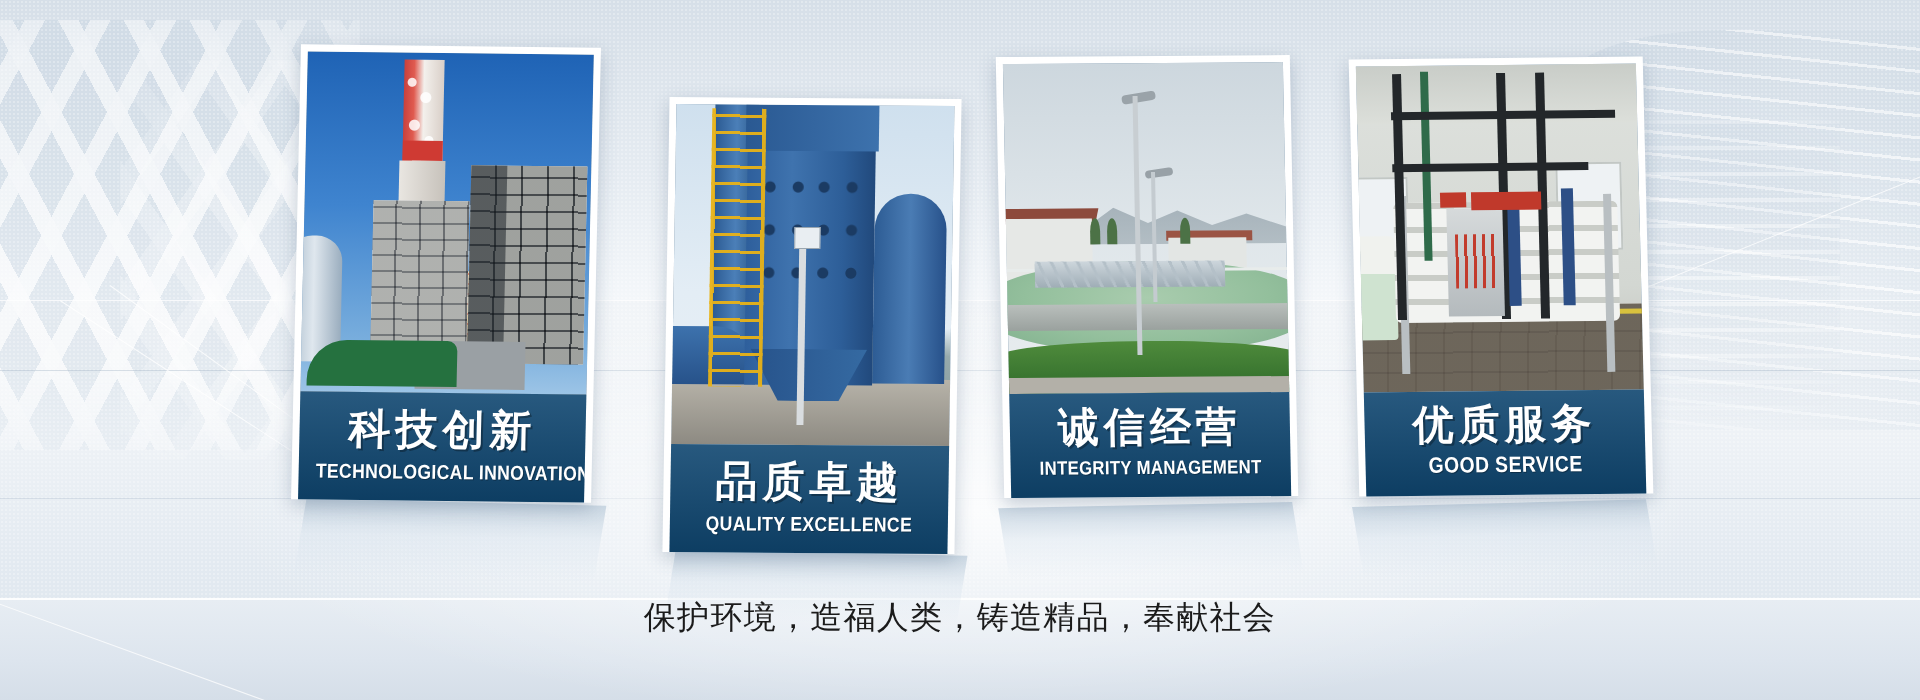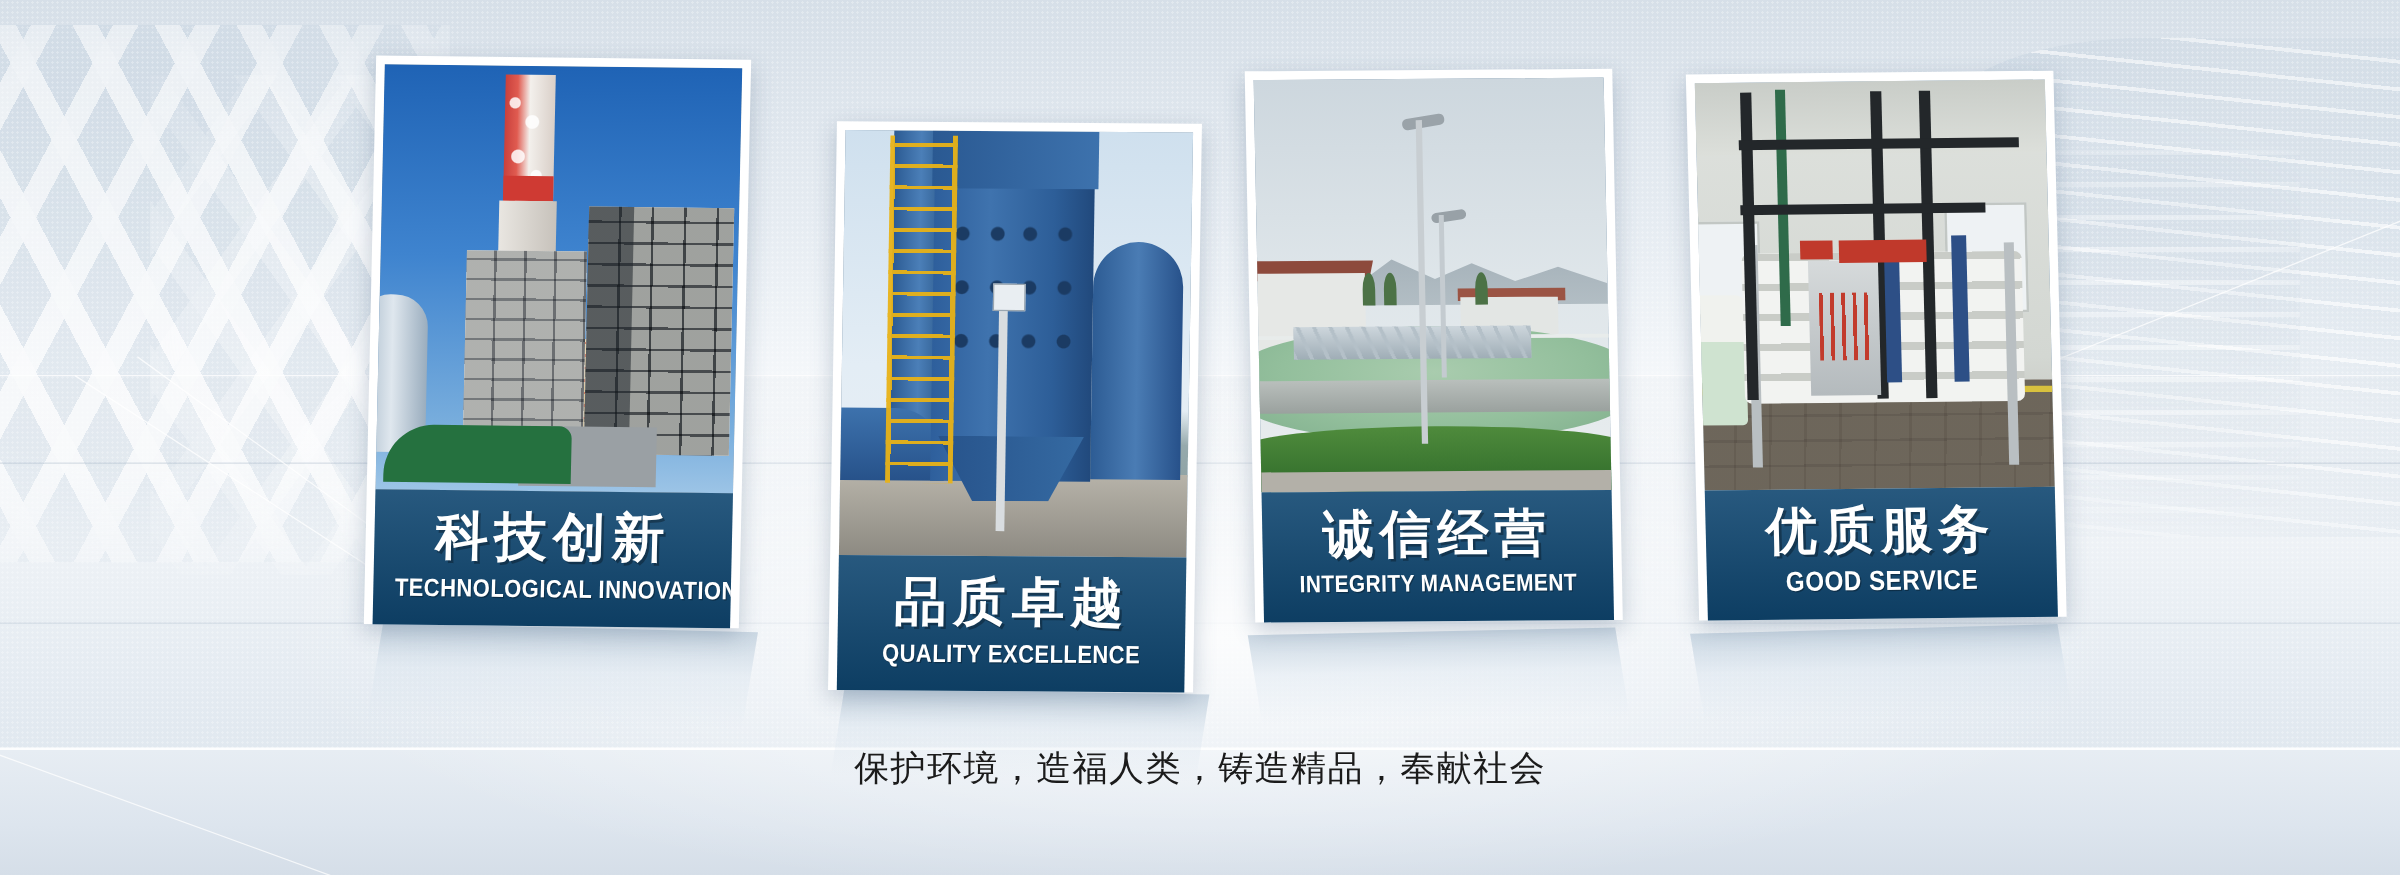--- a/index.html
+++ b/index.html
@@ -291,21 +291,21 @@
   .p4-pipeH { position:absolute; height:8px; background:#23272a; }
   .p4-green { position:absolute; left:23%; top:6px; width:8px; height:58%; background:#2f6b4a; }
   .p4-bluepipe { position:absolute; width:12px; background:#2d4f86; }
   .p4-tank { position:absolute; left:-3%; top:52%; width:44px; height:104px;
      background:linear-gradient(180deg,#f0f2ee 0 36%,#cfe3d0 36% 100%); border-radius:8px 8px 4px 4px; }
 
   
   .tagline {
     position:absolute; left:0; right:0; top:596px;
     text-align:center;
-    font-size:28px;
+    font-size:32px;
     color:#1b1b1b;
     letter-spacing:.04em;
     font-family:"DejaVu Sans","Liberation Sans",sans-serif;
     white-space:nowrap;
   }
 </style>
 </head>
 <body>
 
 <div class="stage">

